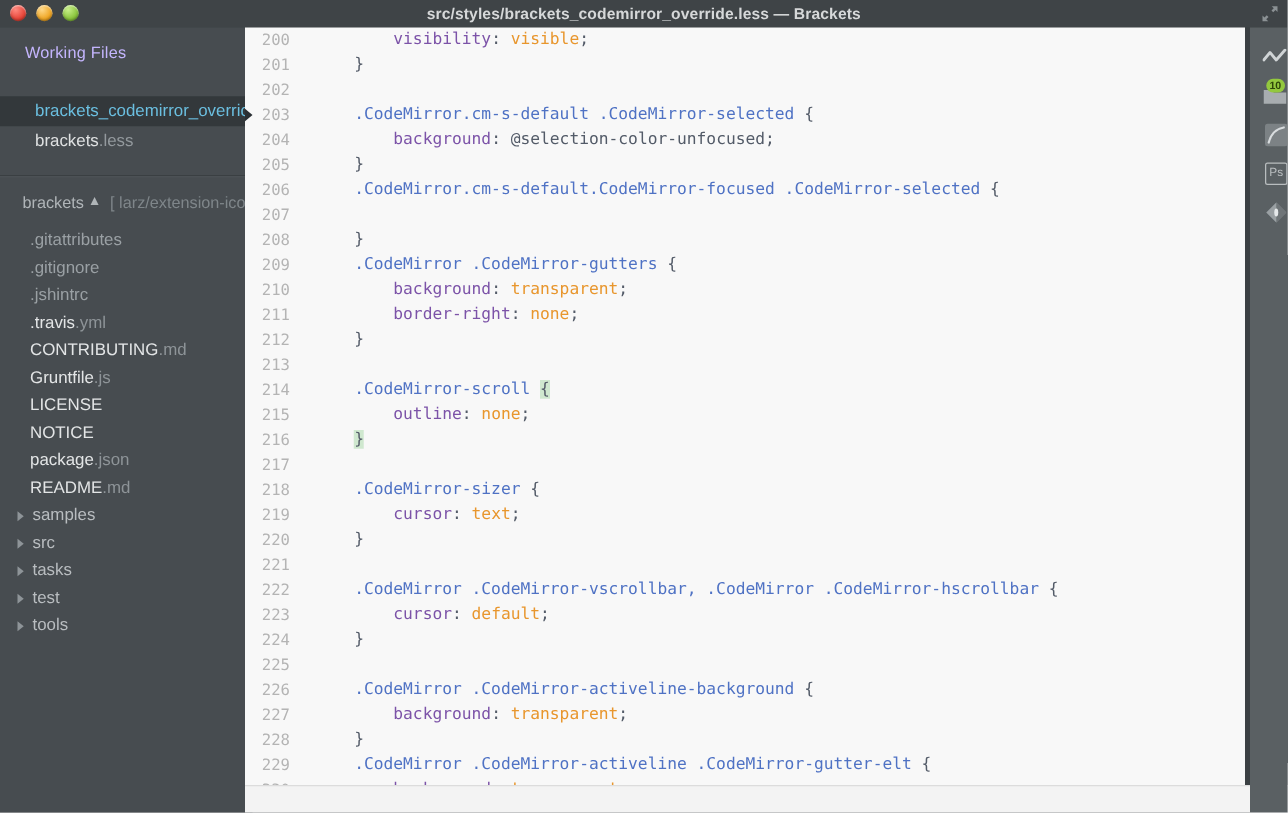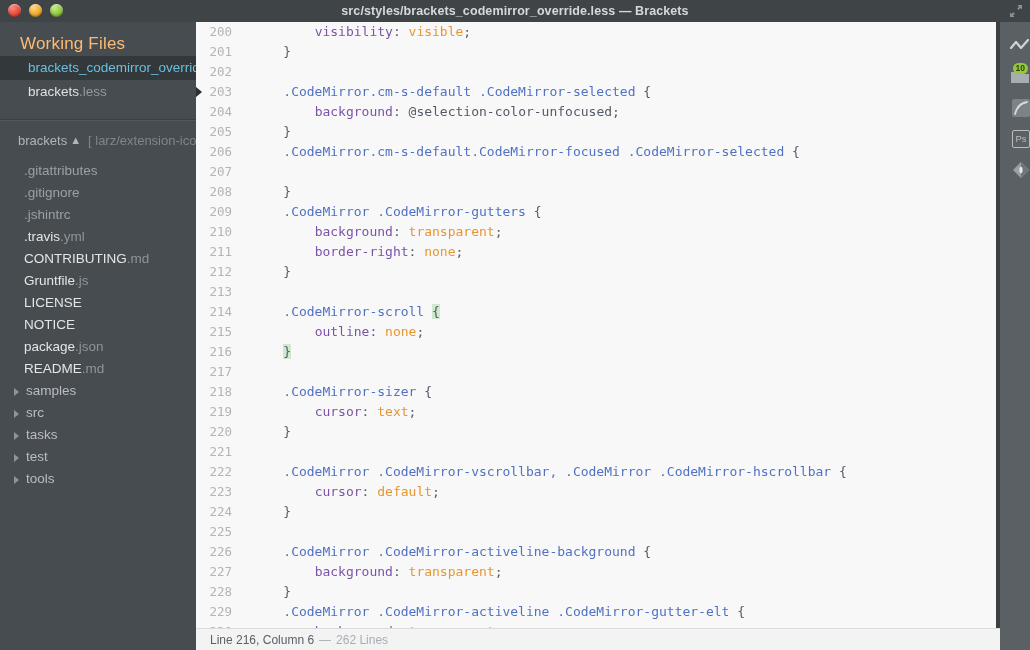--- a/index.html
+++ b/index.html
@@ -32,21 +32,21 @@
     position:absolute;right:4px;top:2px;width:20px;height:18px;
     display:flex;align-items:center;justify-content:center;
   }
 
   
   .sidebar{
     position:absolute;left:0;top:22px;width:196px;height:628px;
     background:#474c50;
   }
   .working-files-header{
-    color:#fdba74;font-size:17px;padding:12px 0 2px 20px;letter-spacing:.2px;
+    color:#c4b5fd;font-size:13px;padding:12px 0 28px 20px;letter-spacing:.2px;
   }
   .wf-list{position:relative;}
   .wf-item{
     height:24px;line-height:24px;padding-left:28px;font-size:13.5px;color:#dfe1e2;
     position:relative;white-space:nowrap;overflow:hidden;
   }
   .wf-item.selected{background:#33383b;}
   .wf-item.selected .fname{color:#6bbfe0;}
   .wf-item .fext{color:#93999d;}
   .wf-item.selected .fext{color:#6bbfe0;}
@@ -232,25 +232,20 @@
         <div class="line"><span class="ln">228</span><span class="lt"><span class="tok-pun">    }</span></span></div>
         <div class="line"><span class="ln">229</span><span class="lt"><span class="tok-sel">    .CodeMirror .CodeMirror-activeline .CodeMirror-gutter-elt</span><span class="tok-pun"> {</span></span></div>
         <div class="line"><span class="ln">230</span><span class="lt"><span class="tok-pun">        </span><span class="tok-prop">background</span><span class="tok-pun">: </span><span class="tok-val">transparent</span><span class="tok-pun">;</span></span></div>
         <span class="cursor-tri" style="top: 65px;"></span>
       </div>
   </div>
   <div class="editor-rail"></div>
 
   <div class="statusbar-leftedge"></div>
   <div class="statusbar">
-    <div class="sb-left">
-      <span>Line 216, Column 6</span>
-      <span class="sb-dim">—</span>
-      <span class="sb-dim">262 Lines</span>
-    </div>
     <div class="sb-right">
       <div class="sb-cell">INS</div>
       <div class="sb-cell">LESS</div>
       <div class="sb-cell">
           <span class="sb-circle"></span>
         </div>
       <div class="sb-cell">Spaces: 4</div>
     </div>
   </div>
 

